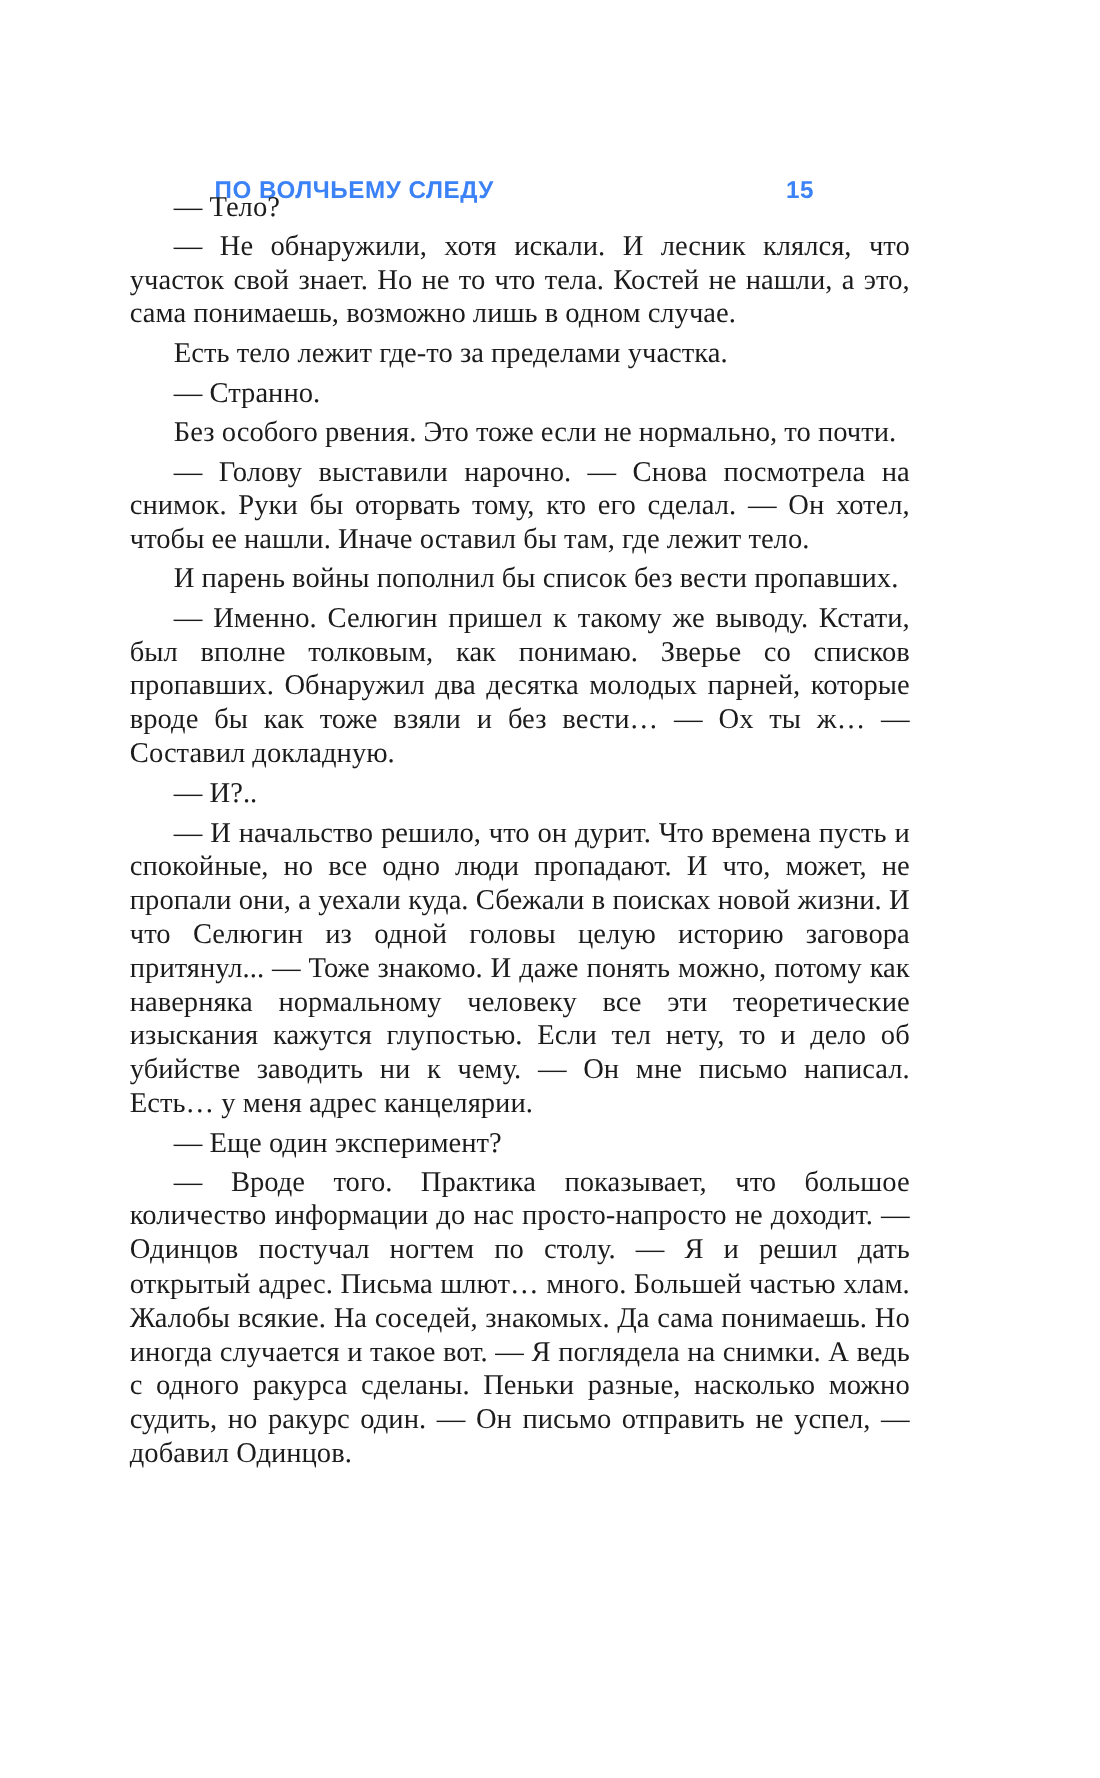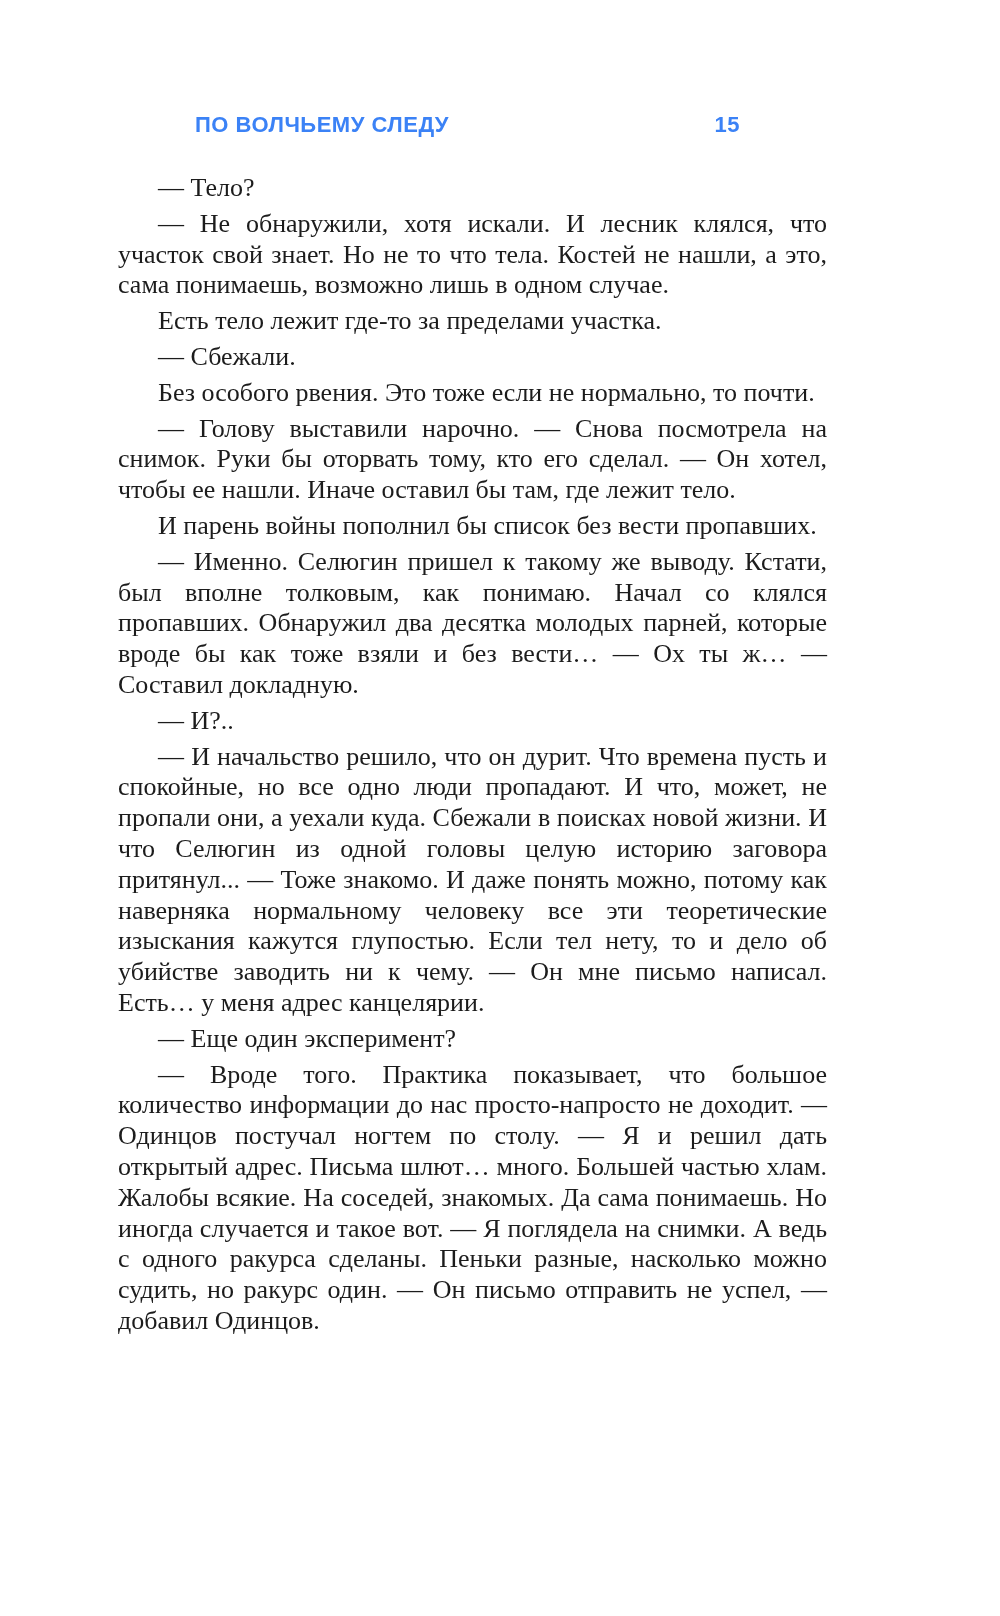--- a/index.html
+++ b/index.html
@@ -34,20 +34,21 @@
     font-size: 22px;
     letter-spacing: 0.5px;
     color: #3b82f6;
     text-align: right;
   }
   .running-head .title {
     padding-left: 82px;
   }
   .running-head .pagenum {
     padding-right: 92px;
+    margin-top: 48px;
   }
   .text-block {
     position: absolute;
     top: 168px;
     left: 113px;
     width: 719px;
     font-size: 26px;
     line-height: 30.8px;
     text-align: justify;
     color: #1c1c1c;
@@ -64,24 +65,24 @@
 
   <div class="running-head">
     <span class="title">ПО ВОЛЧЬЕМУ СЛЕДУ</span>
     <span class="pagenum">15</span>
   </div>
 
   <article class="text-block">
     <p>— Тело?</p>
     <p>— Не обнаружили, хотя искали. И лесник клялся, что участок свой знает. Но не то что тела. Костей не нашли, а это, сама понимаешь, возможно лишь в одном случае.</p>
     <p>Есть тело лежит где-то за пределами участка.</p>
-    <p>— Сбежали.</p>
+    <p>— Странно.</p>
     <p>Без особого рвения. Это тоже если не нормально, то почти.</p>
     <p>— Голову выставили нарочно. — Снова посмотрела на снимок. Руки бы оторвать тому, кто его сделал. — Он хотел, чтобы ее нашли. Иначе оставил бы там, где лежит тело.</p>
     <p>И парень войны пополнил бы список без вести пропавших.</p>
-    <p>— Именно. Селюгин пришел к такому же выводу. Кстати, был вполне толковым, как понимаю. Начал со клялся пропавших. Обнаружил два десятка молодых парней, которые вроде бы как тоже взяли и без вести… — Ох ты ж… — Составил докладную.</p>
+    <p>— Именно. Селюгин пришел к такому же выводу. Кстати, был вполне толковым, как понимаю. Зверье со списков пропавших. Обнаружил два десятка молодых парней, которые вроде бы как тоже взяли и без вести… — Ох ты ж… — Составил докладную.</p>
     <p>— И?..</p>
     <p>— И начальство решило, что он дурит. Что времена пусть и спокойные, но все одно люди пропадают. И что, может, не пропали они, а уехали куда. Сбежали в поисках новой жизни. И что Селюгин из одной головы целую историю заговора притянул... — Тоже знакомо. И даже понять можно, потому как наверняка нормальному человеку все эти теоретические изыскания кажутся глупостью. Если тел нету, то и дело об убийстве заводить ни к чему. — Он мне письмо написал. Есть… у меня адрес канцелярии.</p>
     <p>— Еще один эксперимент?</p>
     <p>— Вроде того. Практика показывает, что большое количество информации до нас просто-напросто не доходит. — Одинцов постучал ногтем по столу. — Я и решил дать открытый адрес. Письма шлют… много. Большей частью хлам. Жалобы всякие. На соседей, знакомых. Да сама понимаешь. Но иногда случается и такое вот. — Я поглядела на снимки. А ведь с одного ракурса сделаны. Пеньки разные, насколько можно судить, но ракурс один. — Он письмо отправить не успел, — добавил Одинцов.</p>
   </article>
 
 </div>
 
 </body></html>

